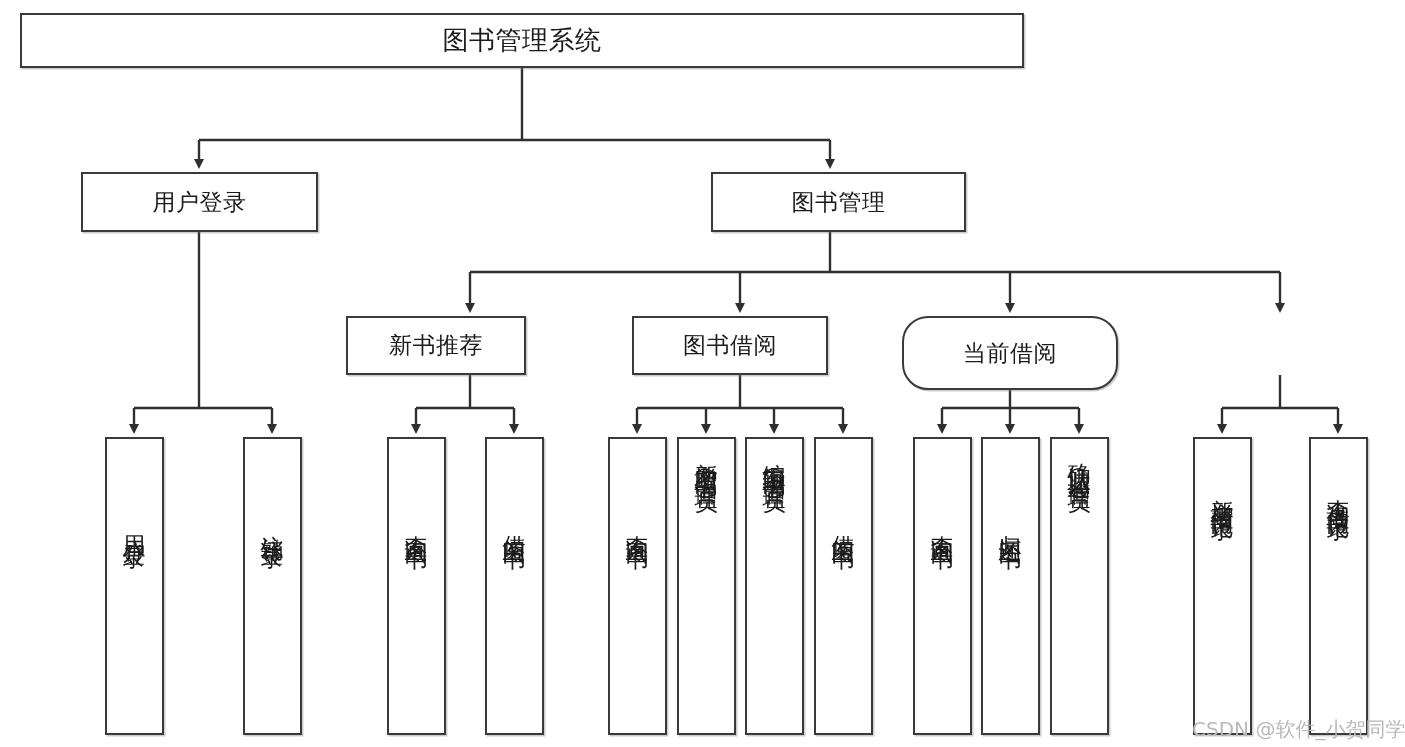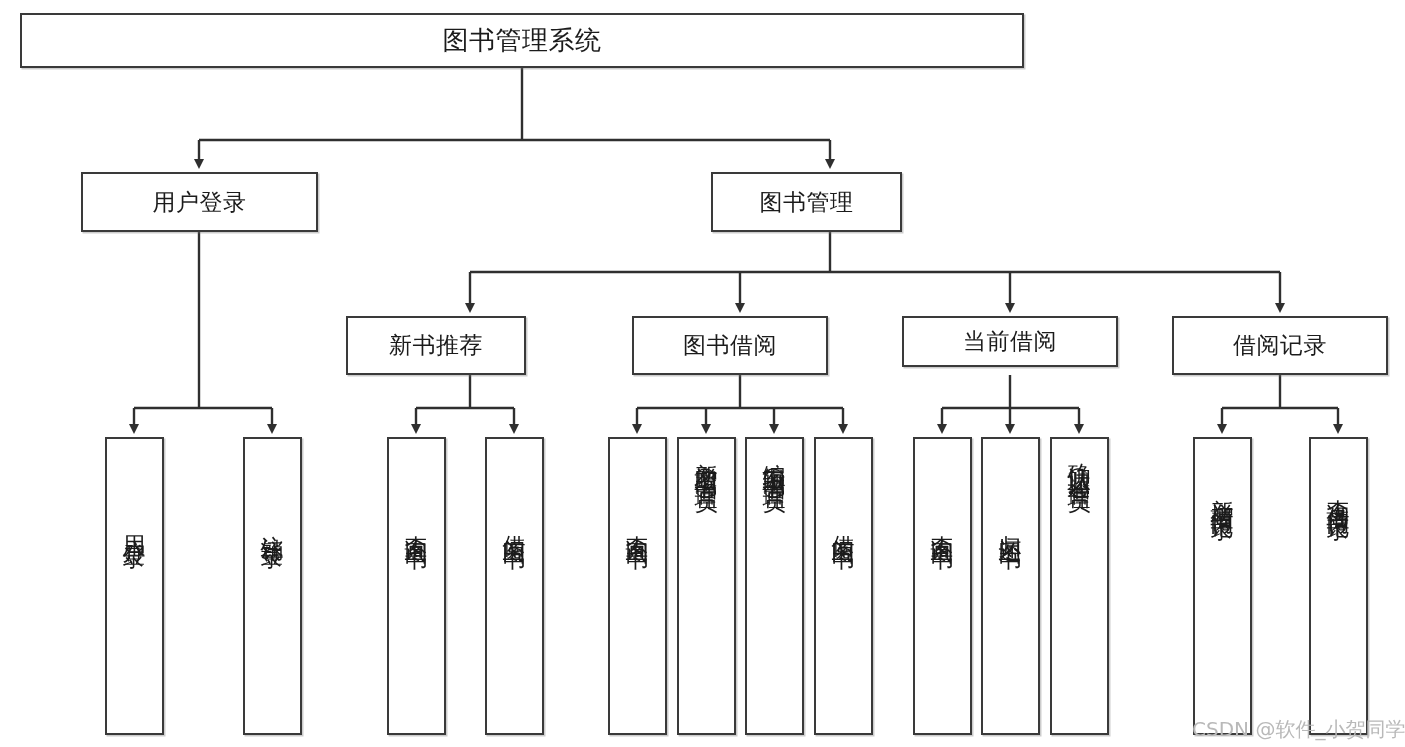--- a/index.html
+++ b/index.html
@@ -125,35 +125,32 @@
     </g>
   </svg>
 
   <div class="node root h" style="left:20px; top:13px; width:1004px; height:55px;">
     <span class="label">图书管理系统</span>
   </div>
 
   <div class="node h" style="left:81px; top:172px; width:237px; height:60px;">
     <span class="label">用户登录</span>
   </div>
-  <div class="node h" style="left:711px; top:172px; width:191px; height:60px;">
+  <div class="node h" style="left:711px; top:172px; width:255px; height:60px;">
     <span class="label">图书管理</span>
   </div>
 
   <div class="node h" style="left:346px; top:316px; width:180px; height:59px;">
     <span class="label">新书推荐</span>
   </div>
   <div class="node h" style="left:632px; top:316px; width:196px; height:59px;">
     <span class="label">图书借阅</span>
   </div>
-  <div class="node h" style="left:902px; top:316px; width:216px; height:51px;">
+  <div class="node h" style="left:902px; top:316px; width:216px; height:74px;border-radius:26px;">
     <span class="label">当前借阅</span>
-  </div>
-  <div class="node h" style="left:1172px; top:316px; width:216px; height:59px;">
-    <span class="label">借阅记录</span>
   </div>
 
   <div class="node v" style="left:105px; top:437px; width:59px; height:298px; padding-top:78px;">
     <span class="label">用户登录</span>
   </div>
   <div class="node v" style="left:243px; top:437px; width:59px; height:298px; padding-top:78px;">
     <span class="label">注销登录</span>
   </div>
 
   <div class="node v" style="left:387px; top:437px; width:59px; height:298px; padding-top:78px;">

